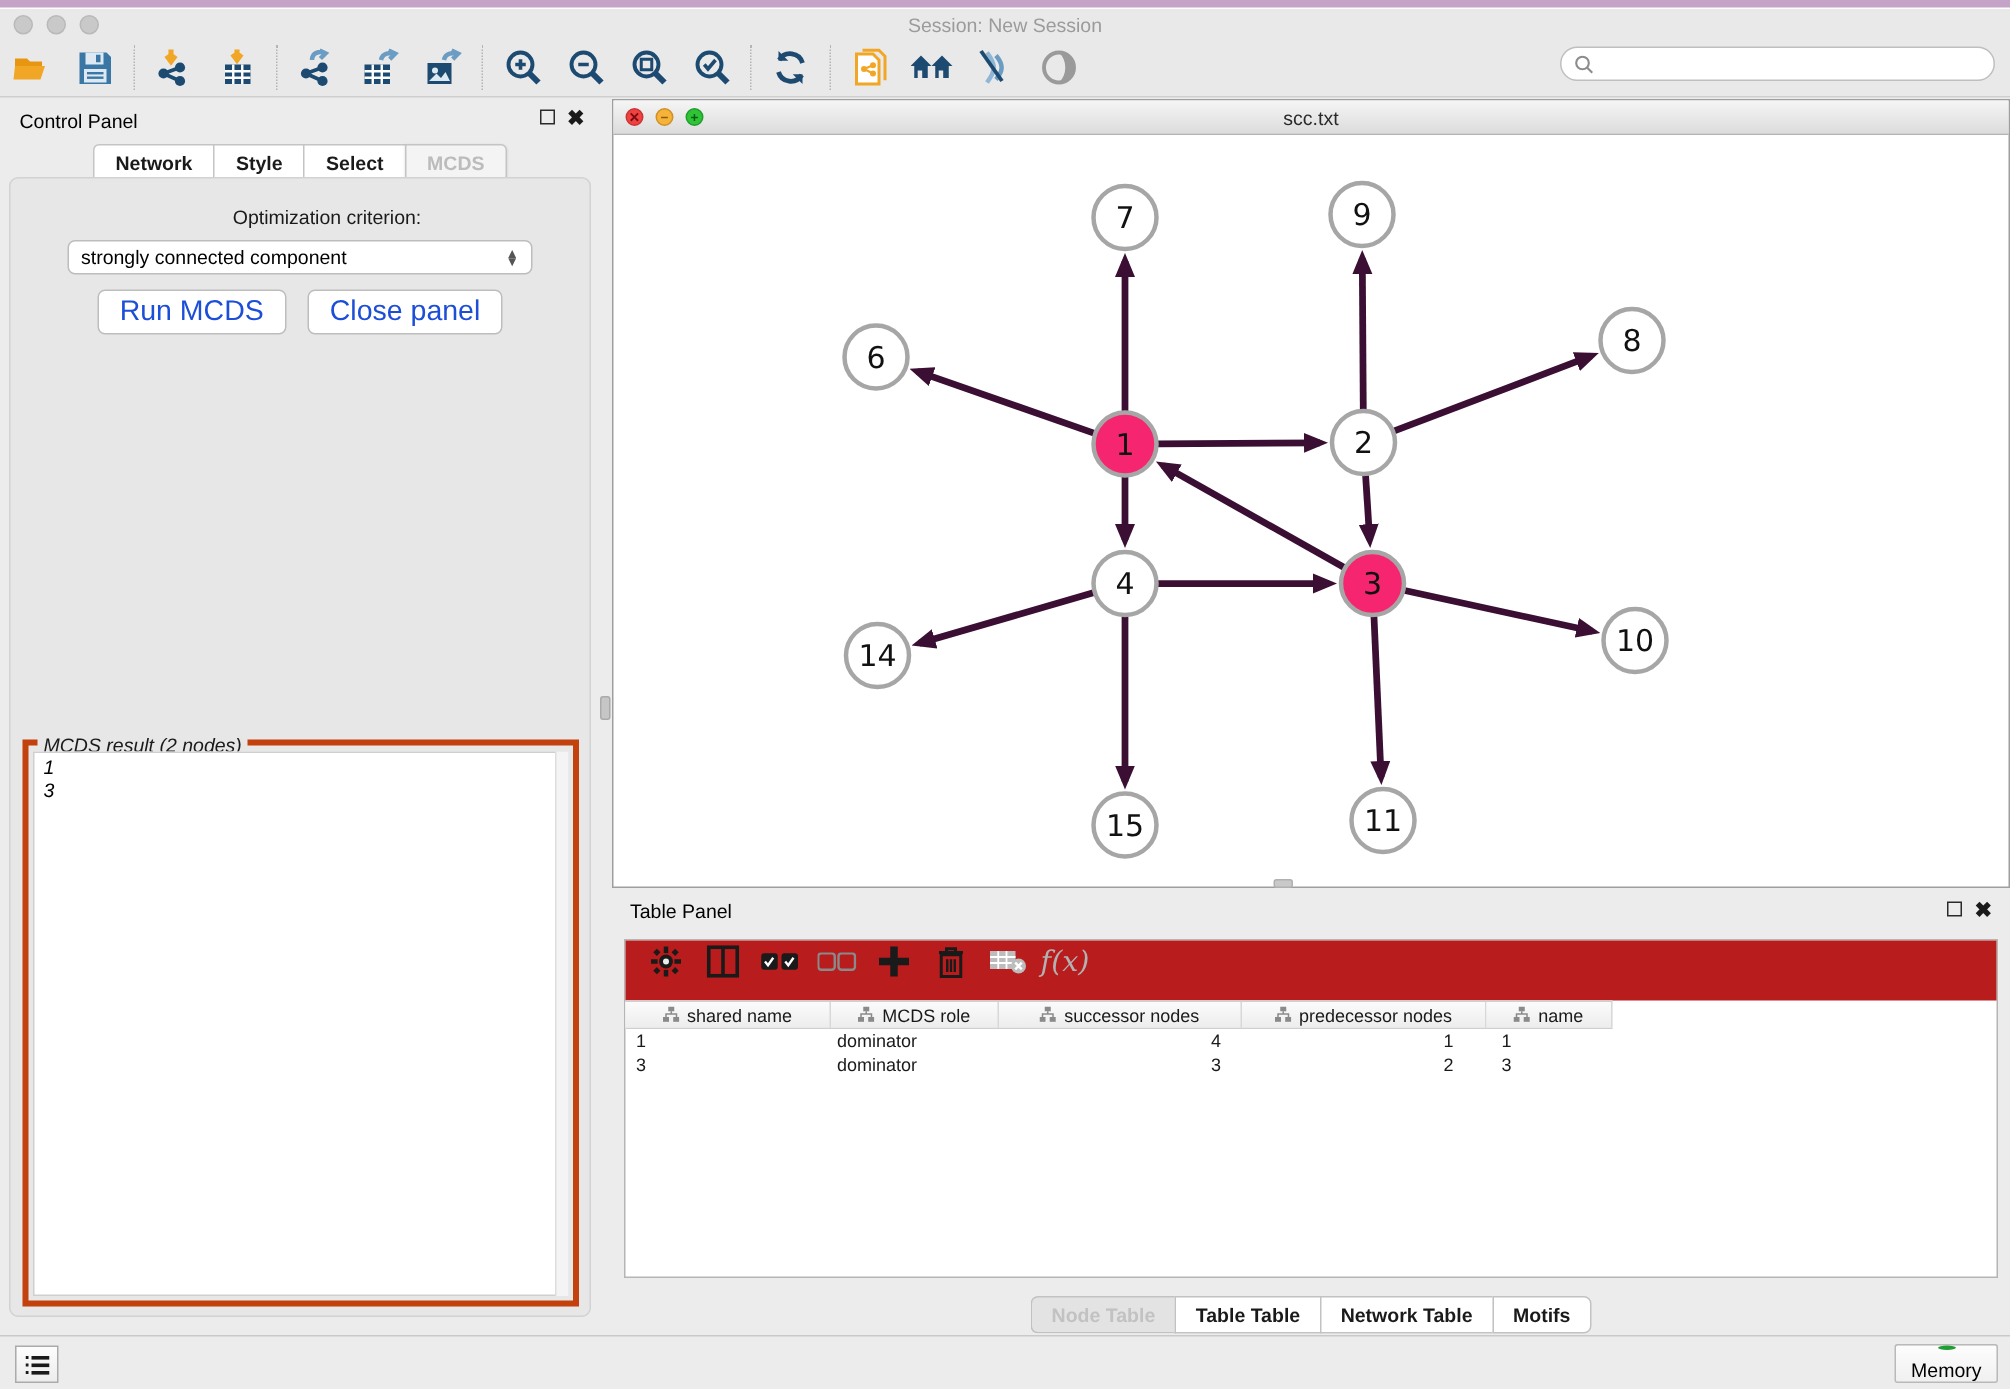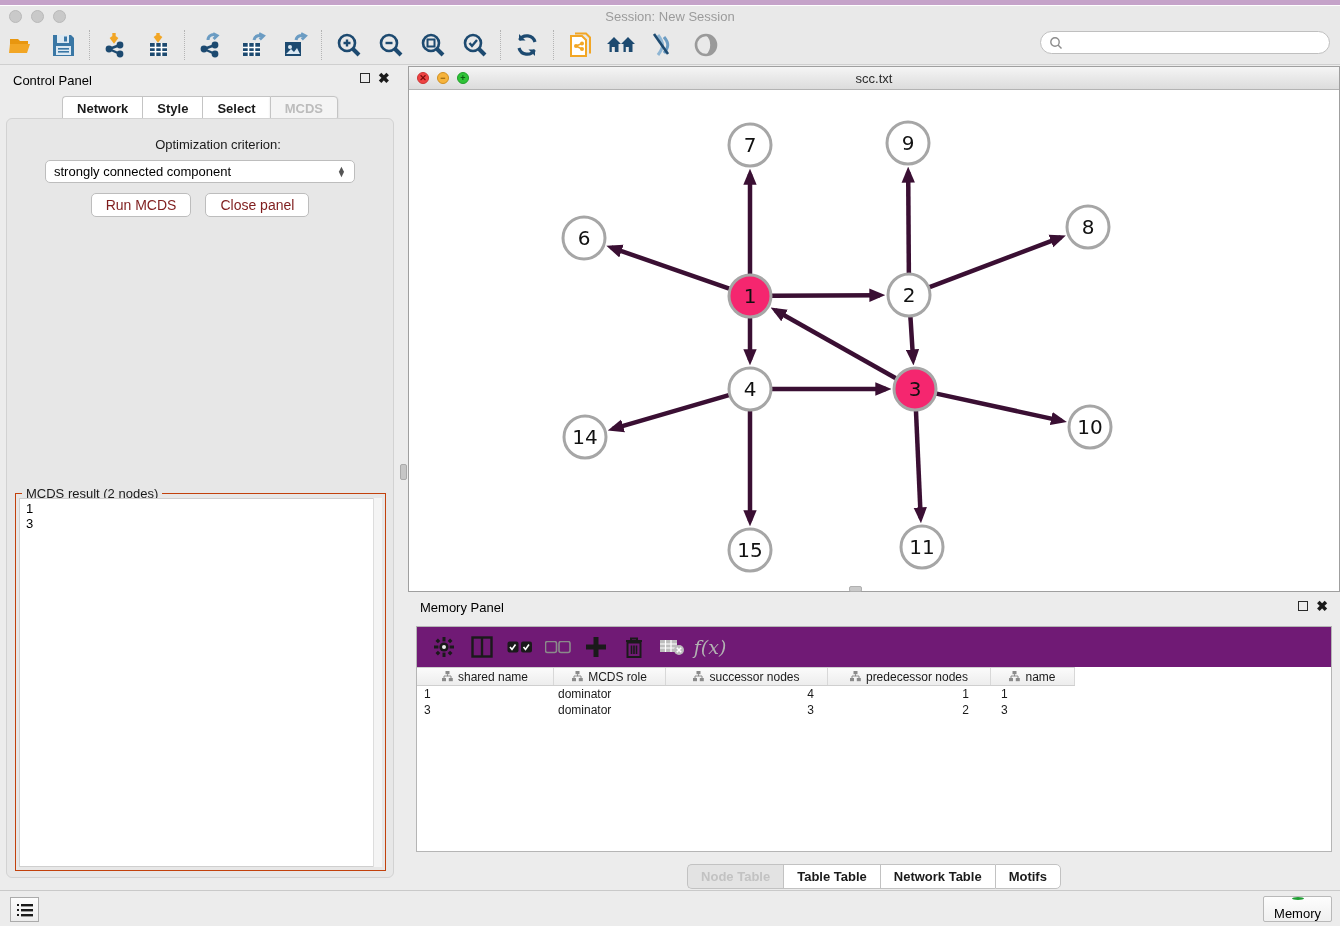--- a/index.html
+++ b/index.html
@@ -28,42 +28,42 @@
   .cp-tabs { position:absolute; left:0; top:96px; width:400px; display:flex; justify-content:center; }
   .cp-tab { font-size:13px; font-weight:bold; color:#1a1a1a; background:#fff; border:1px solid #c4c4c4; border-right:none; padding:4px 14px; cursor:pointer; }
   .cp-tab:first-child { border-top-left-radius:4px; }
   .cp-tab.sel { color:#bcbcbc; background:#f4f4f4; border-right:1px solid #c4c4c4; border-top-right-radius:4px; border-bottom-right-radius:4px; box-shadow:0 1px 2px rgba(0,0,0,0.15); }
   .cp-body { position:absolute; left:6px; top:118px; width:388px; height:760px; background:#e7e7e7; border:1px solid #d2d2d2; border-radius:6px;padding-left:36px; }
   .opt-label { margin-top:18px; text-align:center; font-size:13px; color:#1a1a1a; }
   .dropdown { position:absolute; left:38px; top:41px; width:310px; height:23px; background:#fff; border:1px solid #bdbdbd; border-radius:5px; display:flex; align-items:center; padding:0 8px; font-size:13px; cursor:pointer;justify-content:flex-end; }
   .dropdown .dd-val { flex:1; }
   .dd-arrows { display:flex; flex-direction:column; align-items:center; line-height:5px; color:#555; font-size:9px; }
   .cp-buttons { position:absolute; left:0; top:74px; width:100%; display:flex; justify-content:center; gap:14px; }
-  .btn { background:#fff; border:1px solid #bdbdbd; border-radius:5px; font-size:14px; padding:3px 14px; cursor:pointer; color:#7f1d1d; }
-  .result-group { position:absolute; left:8px; top:374px; width:371px; height:378px; border:1px solid #c2410c; }
+  .btn { background:#fff; border:1px solid #bdbdbd; border-radius:5px; font-size:19px; padding:3px 14px; cursor:pointer; color:#1d4ed8; }
+  .result-group { position:absolute; left:8px; top:374px; width:371px; height:378px; border:4px solid #c2410c;font-style:italic; }
   .result-title { position:absolute; left:6px; top:-8px; background:#e7e7e7; padding:0 4px; font-size:13px; color:#1a1a1a; }
   .result-text { position:absolute; left:3px; top:4px; right:3px; bottom:3px; background:#fff; border:1px solid #cfcfcf; font-size:13px; padding:2px 0 0 6px; white-space:pre; overflow:hidden; }
   .result-scroll { position:absolute; right:3px; top:4px; width:9px; bottom:3px; background:#f4f4f4; border-left:1px solid #ddd; }
   .v-splitter-handle { position:absolute; left:400px; top:464px; width:7px; height:16px; background:#c6c6c6; border:1px solid #aaa; border-radius:2px; }
 
   
   .net-win { position:absolute; left:408px; top:66px; width:932px; height:526px; border:1px solid #9f9f9f; background:#fff; }
   .net-title { height:23px; background:linear-gradient(#f5f5f5,#dcdcdc); border-bottom:1px solid #b3b3b3; position:relative; display:flex; align-items:center; }
   .net-title .title { position:absolute; left:0; right:0; text-align:center; font-size:13px; color:#2a2a2a; }
   .tl { width:12px; height:12px; border-radius:50%; margin-left:8px; display:flex; align-items:center; justify-content:center; font-size:9px; font-weight:bold; cursor:pointer; z-index:2; }
   .tl.red { background:#ef4343; border:1px solid #c33; color:#7a0b0b; }
   .tl.yellow { background:#f6b33b; border:1px solid #d09022; color:#8a5d07; }
   .tl.green { background:#2fc337; border:1px solid #1f9e2a; color:#0b5e11; }
   #graph-svg { position:absolute; left:0; top:23px; }
   .h-splitter-handle { position:absolute; left:849px; top:586px; width:13px; height:6px; background:#c9c9c9; border:1px solid #b0b0b0; border-radius:2px; }
 
   
   .tp-header { position:absolute; left:408px; top:595px; width:932px; height:26px; }
   .tp-box { position:absolute; left:416px; top:626px; width:916px; height:226px; background:#fff; border:1px solid #b5b5b5; }
-  .tp-toolbar { height:40px; background:#701a75; display:flex; align-items:center; padding-left:8px; }
+  .tp-toolbar { height:40px; background:#b91c1c; display:flex; align-items:flex-start; padding-left:8px; }
   .tp-icon { width:30px; height:28px; margin:0 4px; display:flex; align-items:center; justify-content:center; cursor:pointer; }
   .fx { font-family:"DejaVu Serif", serif; font-style:italic; font-size:19px; color:#b2b2b2; }
   .thead { display:flex; height:19px; border-top:1px solid #cfcfcf; border-bottom:1px solid #cfcfcf; background:#f4f4f4; width:fit-content; }
   .th { display:flex; align-items:center; justify-content:center; gap:5px; font-size:12px; color:#1a1a1a; border-right:1px solid #d8d8d8; background:linear-gradient(#fbfbfb,#ededed); }
   .th:nth-child(1){width:137px;} .th:nth-child(2){width:112px;align-items:center;} .th:nth-child(3){width:162px;text-align:right;} .th:nth-child(4){width:163px;} .th:nth-child(5){width:84px;}
   .trow { display:grid; grid-template-columns:137px 112px 162px 163px 84px; height:16px; font-size:12px; color:#1a1a1a; align-items:center; }
   .trow .c1{padding-left:7px;} .trow .c2{padding-left:4px;} .trow .c3{text-align:right;padding-right:14px;} .trow .c4{text-align:right;padding-right:22px;} .trow .c5{padding-left:10px;}
   .tp-tabs { position:absolute; left:408px; top:864px; width:932px; display:flex; justify-content:center; }
   .tp-tab { font-size:13px; font-weight:bold; background:#fff; border:1px solid #c2c2c2; border-right:none; padding:4px 13px; color:#1a1a1a; cursor:pointer; }
   .tp-tab:first-child { border-radius:5px 0 0 5px; }
@@ -341,21 +341,21 @@
           <g>
             <circle cx="513" cy="457" r="21" fill="#ffffff" stroke="#a6a6a6" stroke-width="3"></circle>
             <text x="513" y="464" text-anchor="middle" font-size="20" font-family="DejaVu Sans, sans-serif" fill="#111111">11</text>
           </g>
         </g>
     </svg>
   </div>
   <div class="h-splitter-handle"></div>
 
   <div class="tp-header">
-    <span class="panel-title" style="padding-left:12px; line-height:26px;">Memory Panel</span>
+    <span class="panel-title" style="padding-left:12px; line-height:26px;">Table Panel</span>
   </div>
   <div class="win-btns" style="top:601px;">
     <span class="float-box"></span>
     <span class="close-x">✖</span>
   </div>
   <div class="tp-box">
     <div class="tp-toolbar">
       <div class="tp-icon">
         <svg width="22" height="22" viewBox="0 0 22 22">
             <g fill="#1a1a1a">

